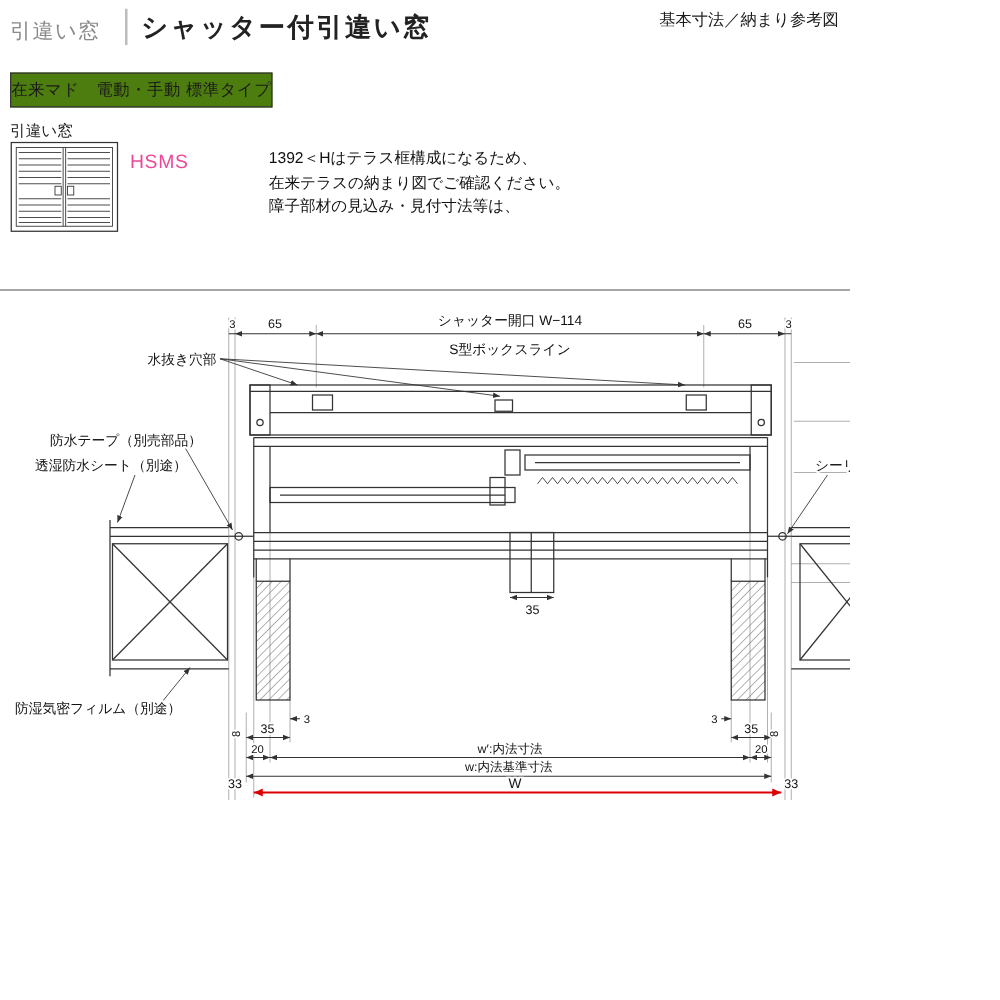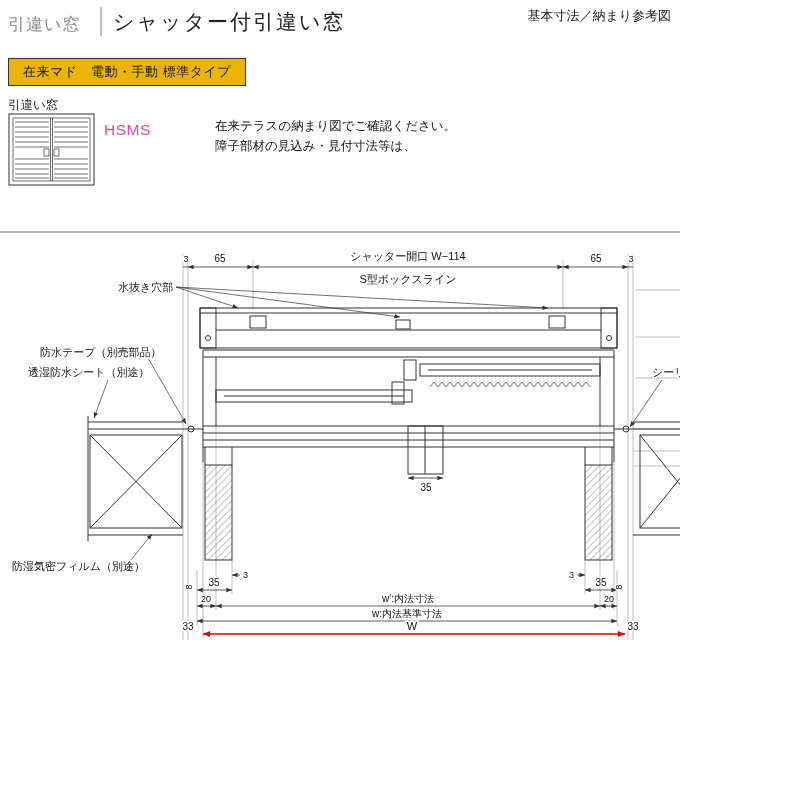--- a/index.html
+++ b/index.html
@@ -7,23 +7,23 @@
   .page {
     position: relative;
     width: 680px; height: 800px;
     background: #fff;
     font-family: "Liberation Sans", "DejaVu Sans", sans-serif;
     color: #1a1a1a;
     overflow: hidden;
   }
   .hdr-category { position:absolute; top:13px; left:8px; font-size:17px; color:#8a8a8a; letter-spacing:1px; }
   .hdr-divider  { position:absolute; top:7px; left:100px; width:2px; height:29px; background:#bcbcbc; }
-  .hdr-title    { position:absolute; top:8px; left:113px; font-size:21px; font-weight:normal; color:#222; letter-spacing:2px; }
+  .hdr-title    { position:absolute; top:8px; left:113px; font-size:21px; font-weight:bold; color:#222; letter-spacing:2px; }
   .hdr-note     { position:absolute; top:7px; right:9px; font-size:13px; color:#1a1a1a;margin-left:41px; }
-  .spec-box     { position:absolute; top:58px; left:8px; border:1.5px solid #333; padding:4px 14px; font-size:13px; letter-spacing:.5px; background:#eab308; }
+  .spec-box     { position:absolute; top:58px; left:8px; border:1.5px solid #333; padding:4px 0; font-size:13px; letter-spacing:.5px; background:#4d7c0f; }
   .section-title{ position:absolute; top:97px; left:8px; font-size:12.5px; }
   .thumb        { position:absolute; top:113px; left:8px; }
   .model-code   { position:absolute; top:121px; left:104px; font-size:15.5px; letter-spacing:.5px; color:#ec4899; }
   .desc         { position:absolute; top:117px; left:215px; font-size:12.5px; line-height:19.5px; color:#111; }
   .drawing      { position:absolute; top:230px; left:0; }
 
   svg text { font-family:"Liberation Sans","DejaVu Sans",sans-serif; fill:#111; }
   .s   { stroke:#333; stroke-width:1;   fill:none; }
   .t   { stroke:#333; stroke-width:.7;  fill:none; }
   .d   { stroke:#333; stroke-width:.8;  fill:none; }
@@ -51,20 +51,21 @@
     <rect x="5" y="5" width="77" height="63" class="t"></rect>
     <path class="t" d="M42.5 5V68M44.5 5V68"></path>
     <path class="t" d="M7 9H41M7 14H41M7 19H41M7 24H41M7 29H41M7 34H41M7 46H41M7 51H41M7 56H41M7 61H41M7 65H41"></path>
     <path class="t" d="M46 9H80M46 14H80M46 19H80M46 24H80M46 29H80M46 34H80M46 46H80M46 51H80M46 56H80M46 61H80M46 65H80"></path>
     <rect x="36" y="36" width="5" height="7" class="t"></rect>
     <rect x="46" y="36" width="5" height="7" class="t"></rect>
   </svg>
   <div class="model-code">HSMS</div>
 
   <div class="desc">
+    <div>1392＜Hはテラス框構成になるため、</div>
     <div>在来テラスの納まり図でご確認ください。</div>
     <div>障子部材の見込み・見付寸法等は、</div>
   </div>
 
   <svg class="drawing" width="800" height="570" viewBox="0 0 800 570">
     <defs>
       <marker id="arr" viewBox="0 0 10 10" refX="8" refY="5" markerWidth="7" markerHeight="7" markerUnits="userSpaceOnUse" orient="auto-start-reverse">
         <path d="M0,1.8 L8,5 L0,8.2 Z" fill="#333"></path>
       </marker>
       <marker id="arrR" viewBox="0 0 10 10" refX="8" refY="5" markerWidth="9" markerHeight="9" markerUnits="userSpaceOnUse" orient="auto-start-reverse">

